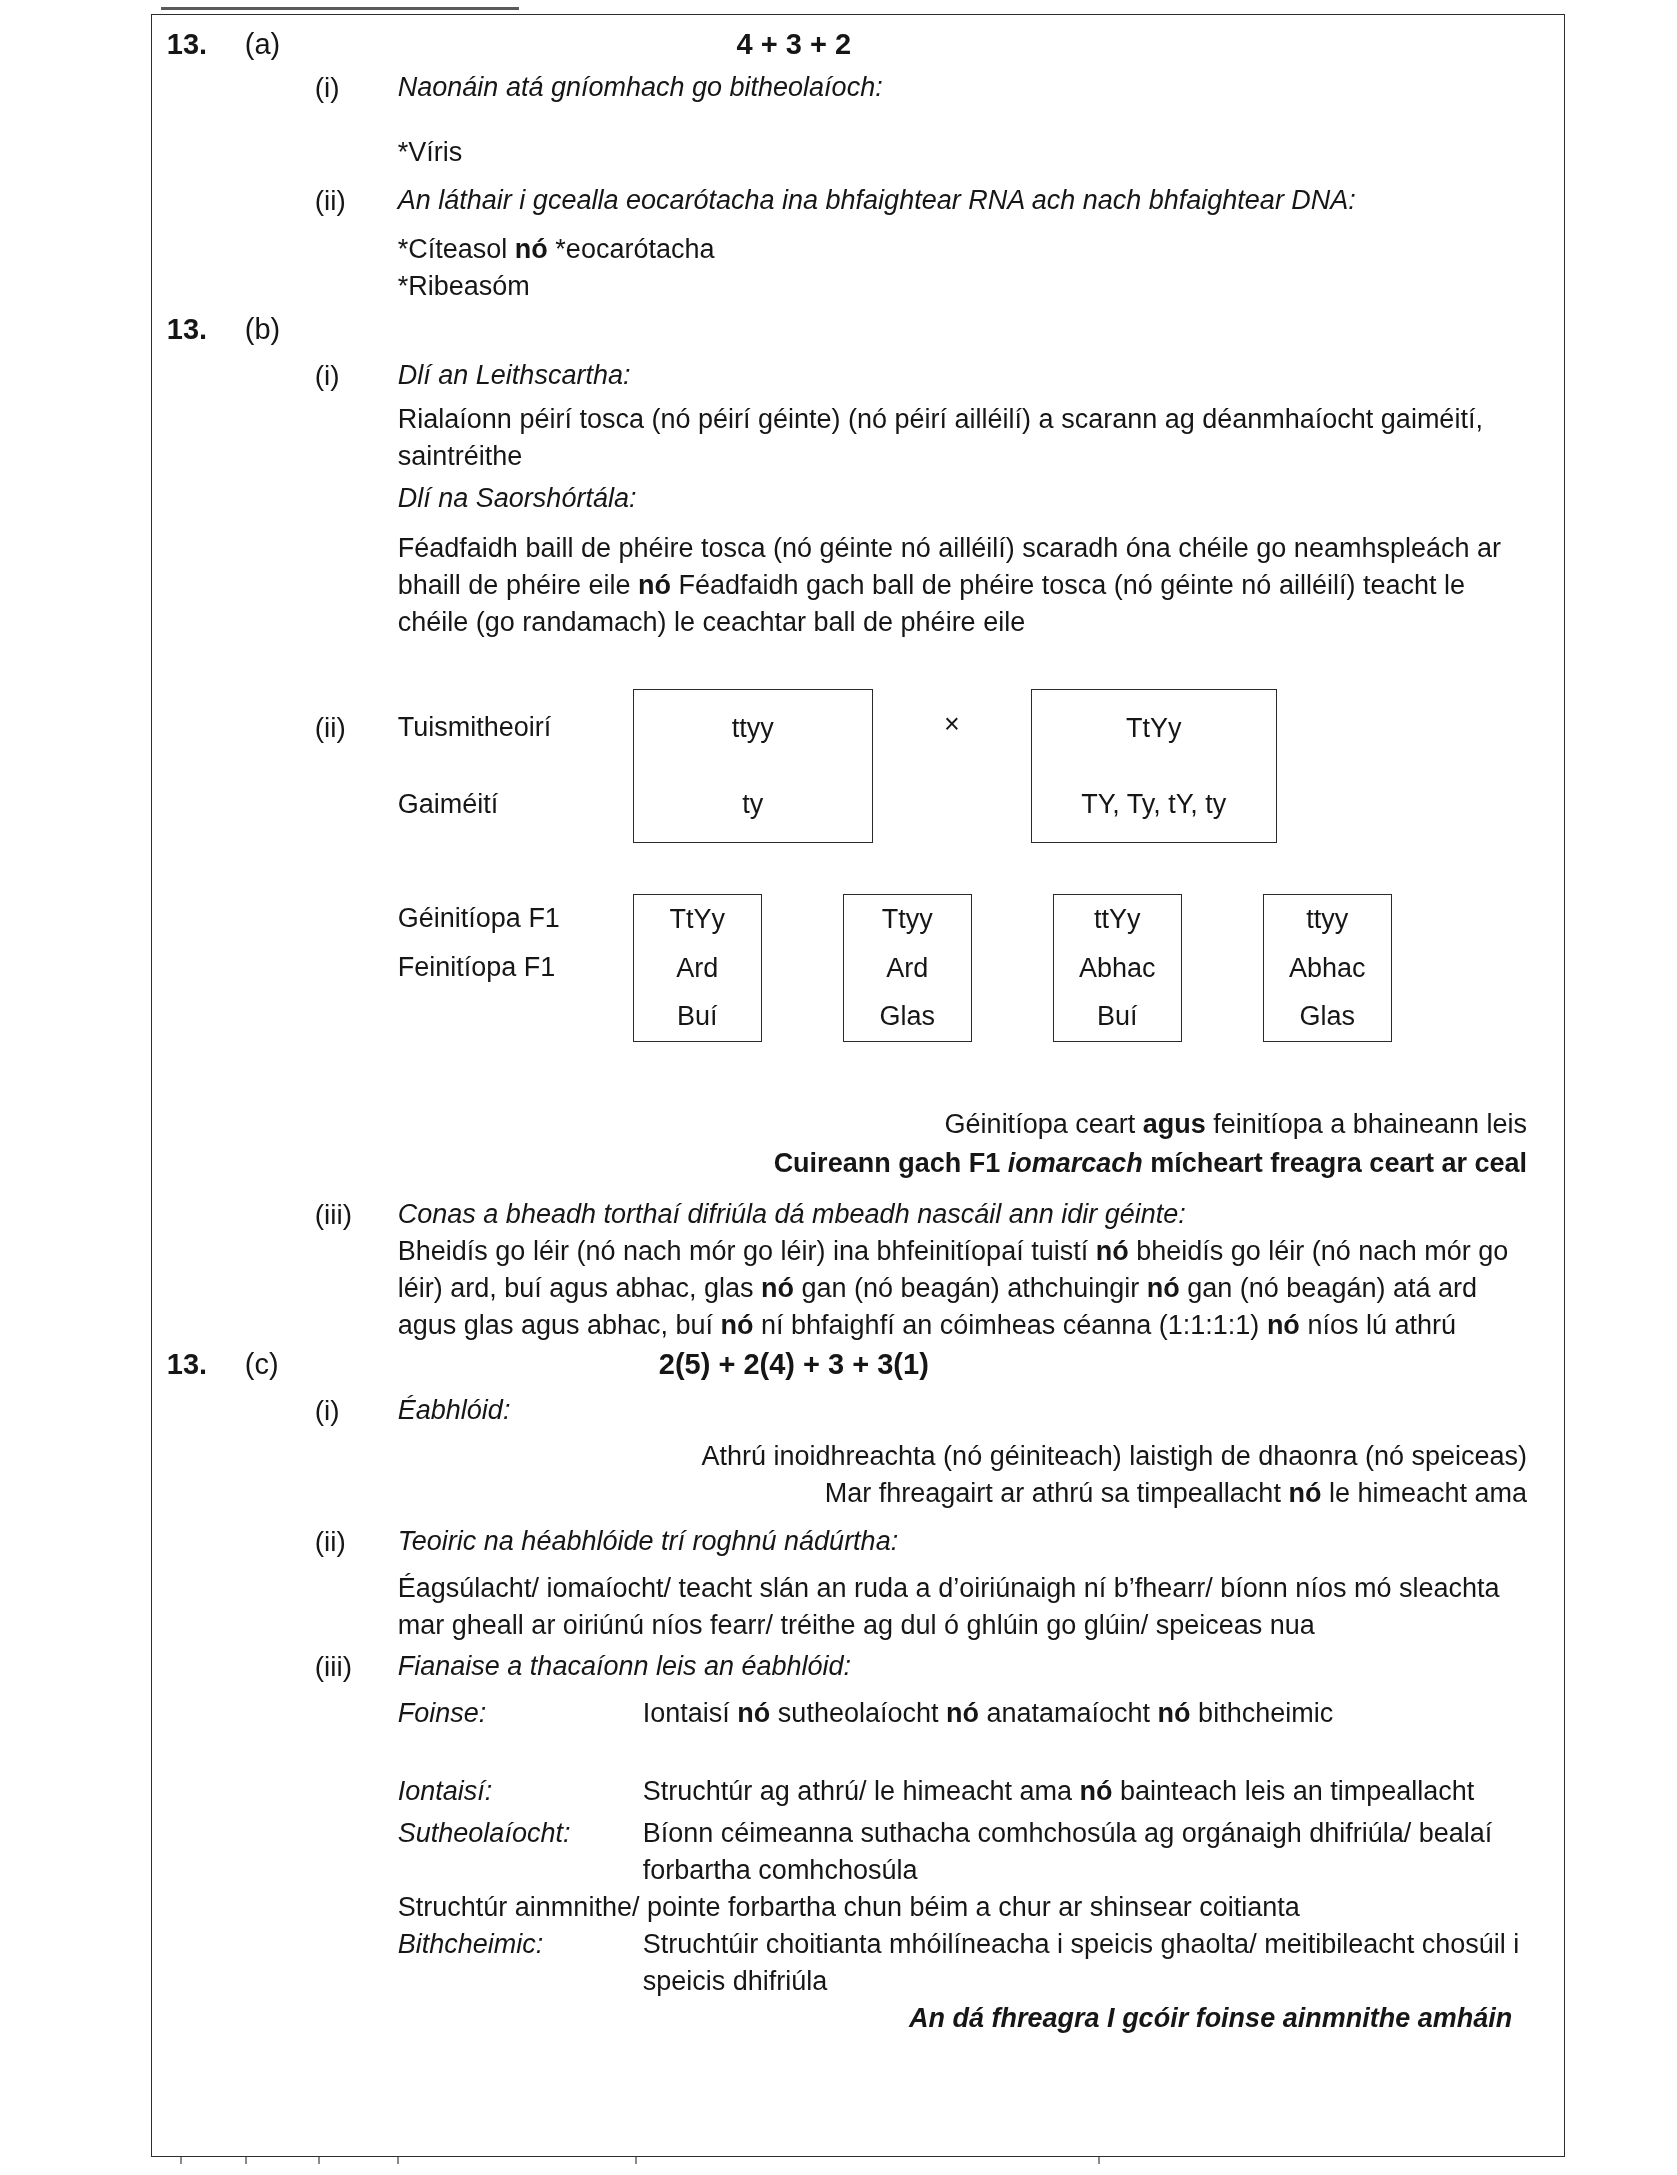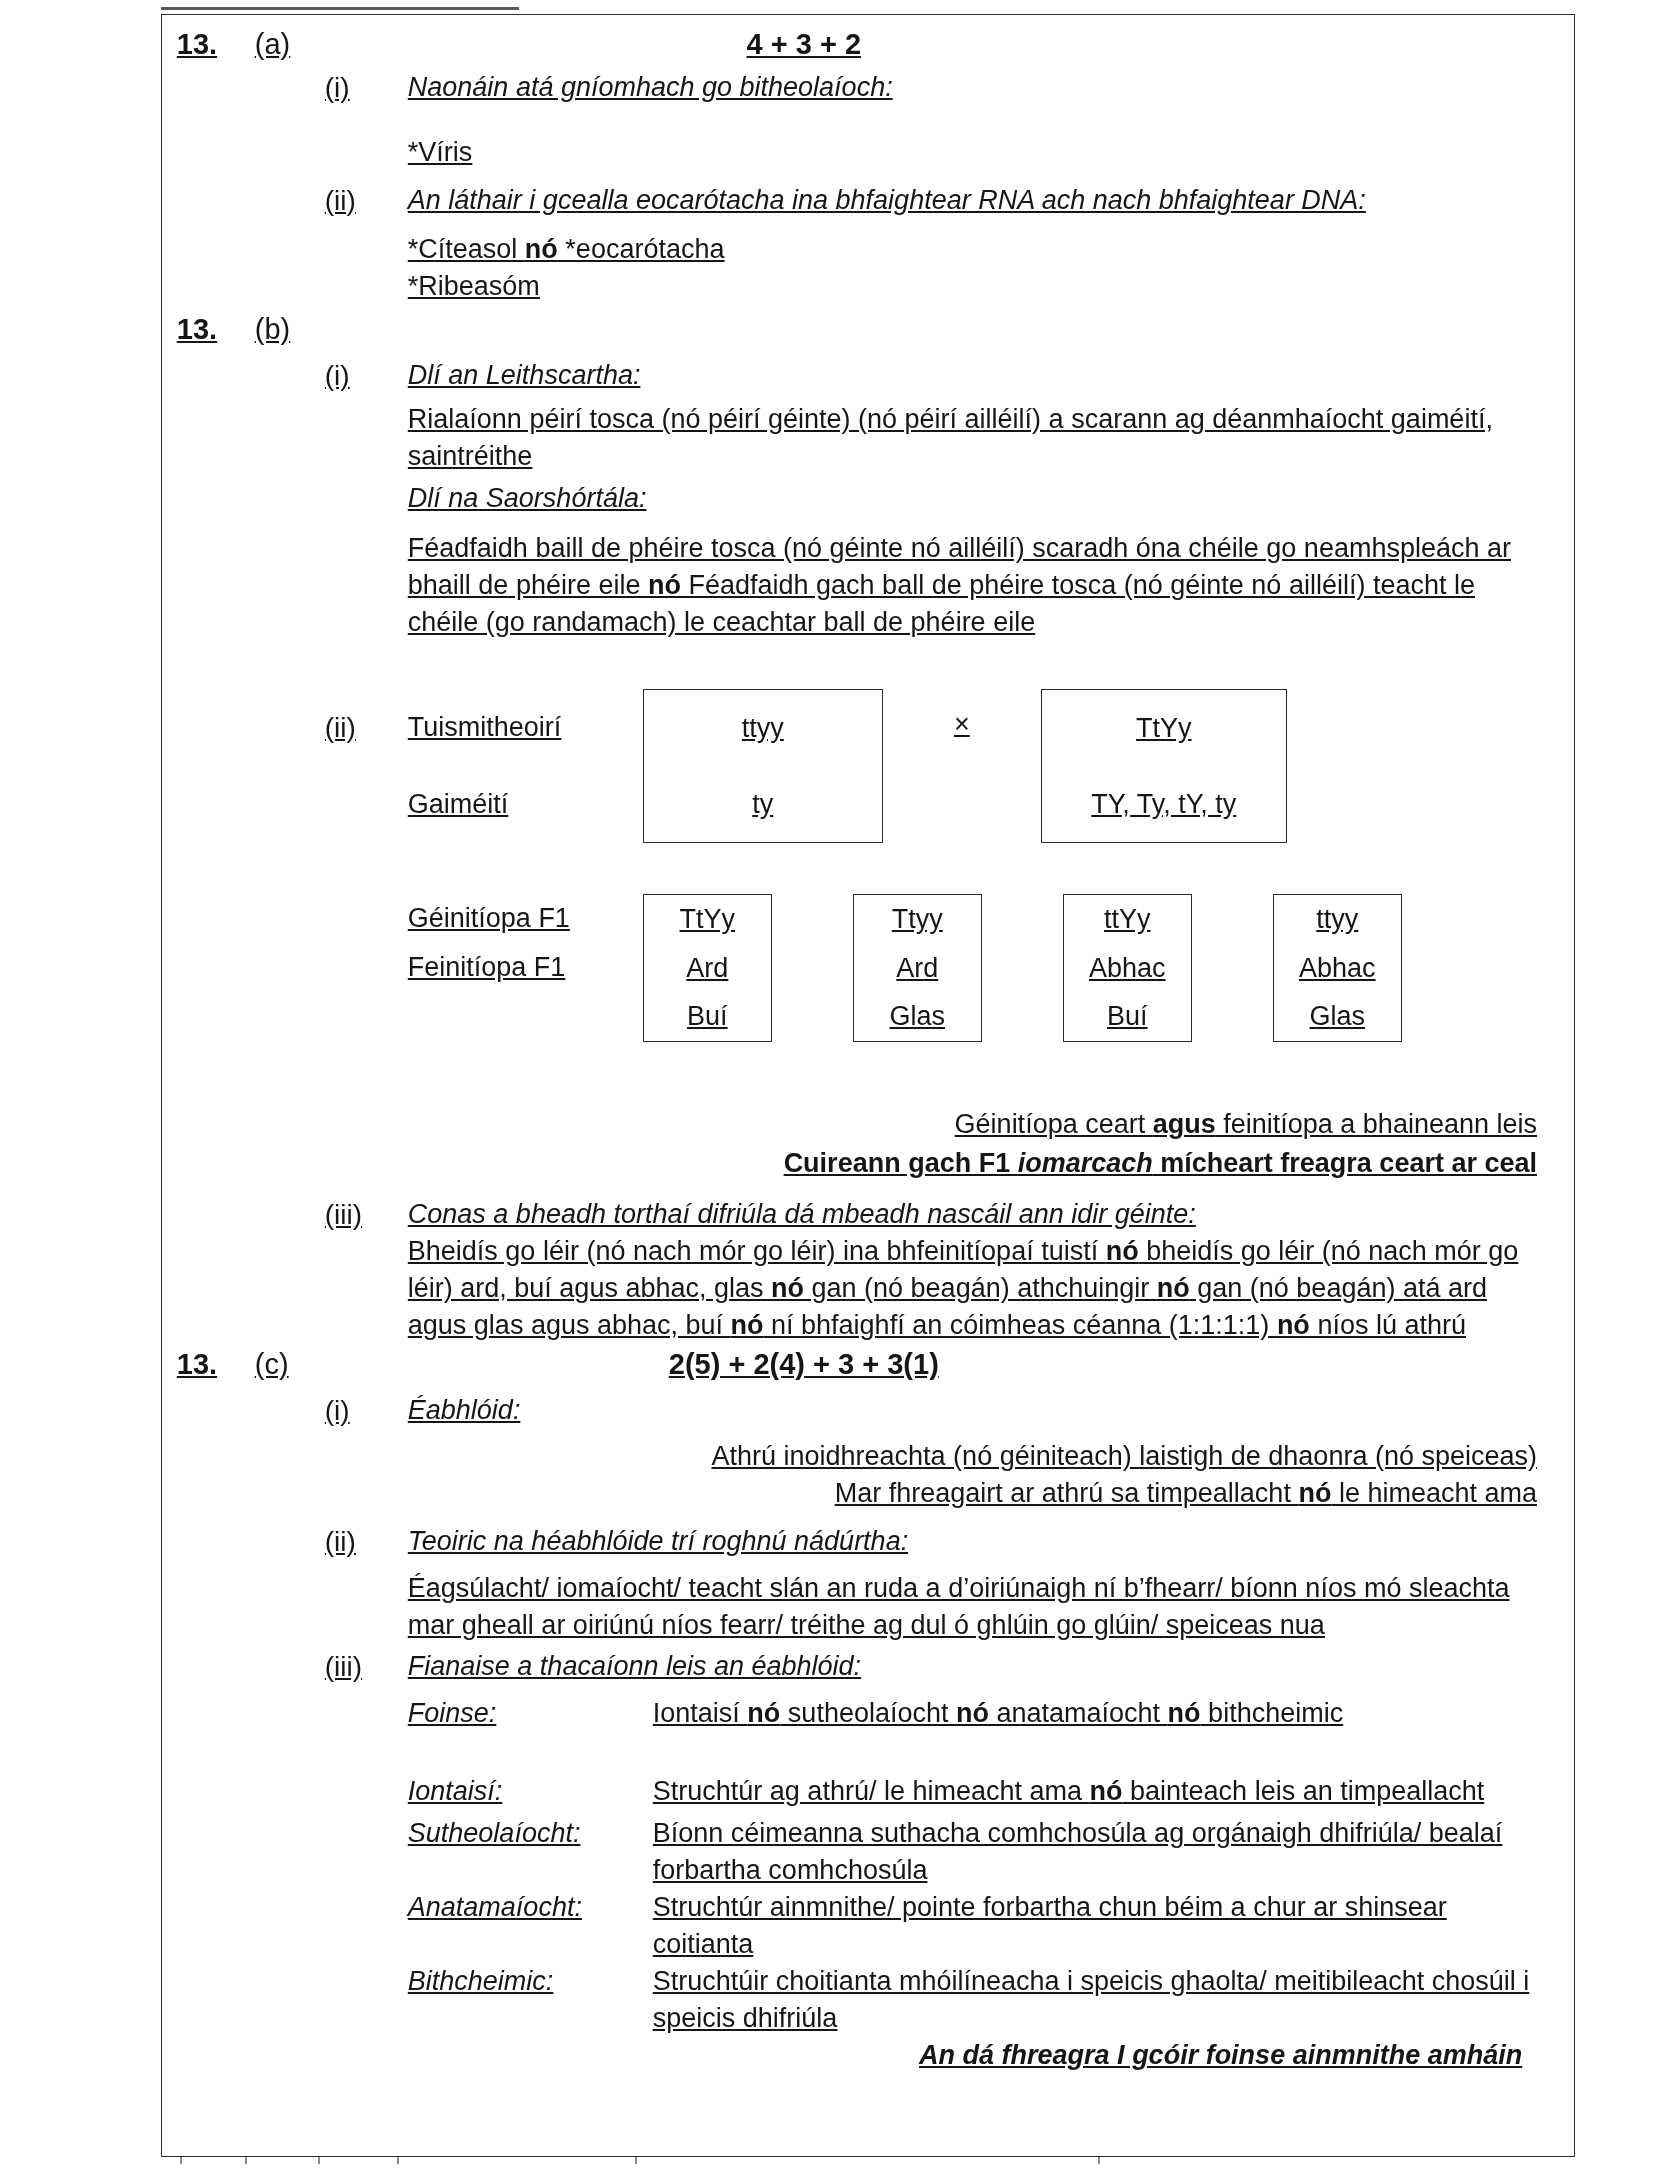--- a/index.html
+++ b/index.html
@@ -3,23 +3,23 @@
 <meta charset="utf-8">
 <style>
   html,body{margin:0;padding:0;background:#ffffff;}
   body{
     width:1678px;height:2175px;position:relative;
     font-family:"Liberation Sans",sans-serif;color:#161616;
     -webkit-font-smoothing:antialiased;
   }
   *{box-sizing:border-box;}
   .page{
-    position:absolute;left:161px;top:14px;width:1414px;height:2143px;
+    position:absolute;left:151px;top:14px;width:1414px;height:2143px;
     border:1.8px solid #2e2e2e;background:#ffffff;
-    padding:0 37px 0 14.8px;overflow:hidden;text-decoration:underline;
+    padding:0 37px 0 14.8px;overflow:hidden;
   }
   
   .line{line-height:37px;font-size:27px;}
   .qrow{display:flex;align-items:baseline;}
   .num{width:78px;font-weight:700;font-size:29px;line-height:37px;}
   .letter{width:69px;font-size:29px;line-height:37px;}
   .marks{width:960px;text-align:center;font-weight:700;font-size:29px;line-height:37px;}
   .srow{display:flex;}
   .ind{width:148px;flex:none;}
   .roman{width:83px;flex:none;font-size:28px;line-height:37px;}
@@ -242,21 +242,20 @@
     <div class="content defrow">
       <span class="term line">Sutheolaíocht:</span>
       <div class="def line"><span>Bíonn céimeanna suthacha comhchosúla ag orgánaigh dhifriúla/ bealaí forbartha comhchosúla</span></div>
     </div>
   </div>
 
   <div class="srow">
     <span class="ind"></span>
       <span class="roman"></span>
     <div class="content defrow">
-      <span class="term line">Anatamaíocht:</span>
       <div class="def line"><span>Struchtúr ainmnithe/ pointe forbartha chun béim a chur ar shinsear coitianta</span></div>
     </div>
   </div>
 
   <div class="srow">
     <span class="ind"></span>
       <span class="roman"></span>
     <div class="content defrow">
       <span class="term line">Bithcheimic:</span>
       <div class="def line"><span>Struchtúir choitianta mhóilíneacha i speicis ghaolta/ meitibileacht chosúil i speicis dhifriúla</span></div>

